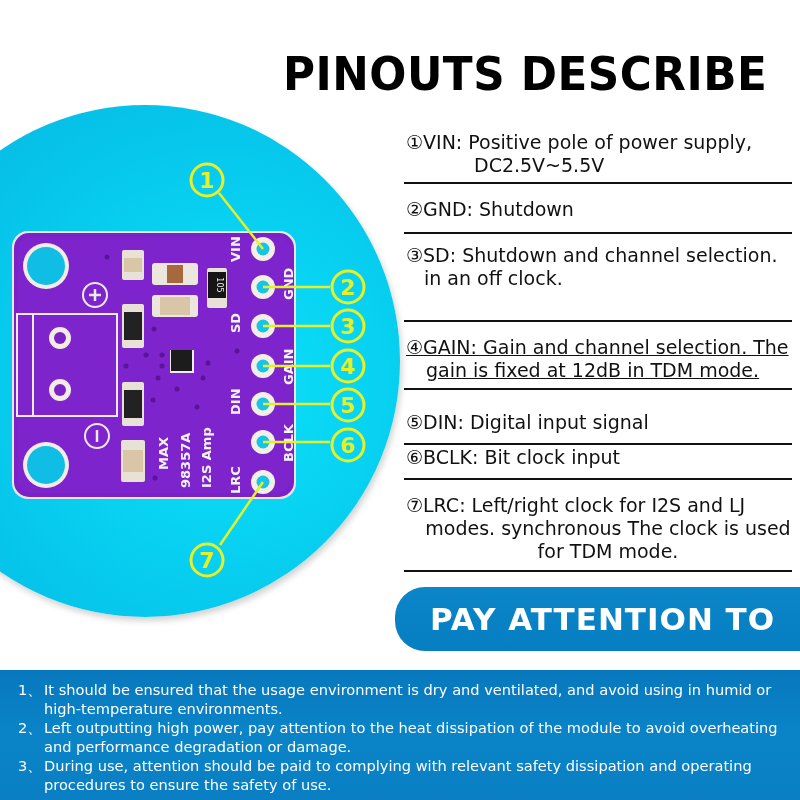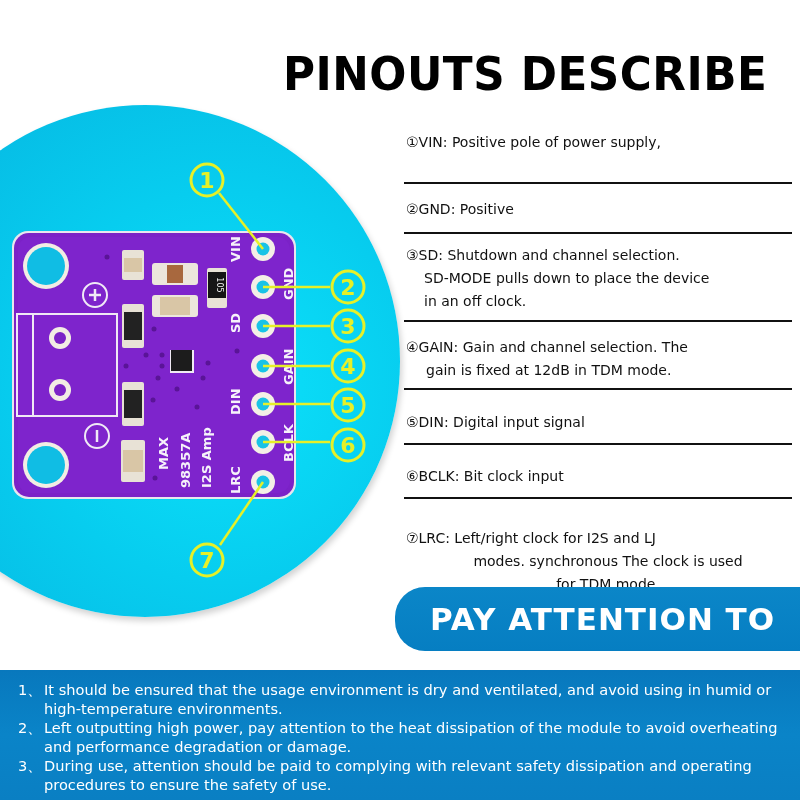--- a/index.html
+++ b/index.html
@@ -19,34 +19,34 @@
     position: absolute; left: -110px; top: 105px; width: 510px; height: 512px;
     border-radius: 50%;
     background: radial-gradient(circle at 65% 55%, #0ce3fb 0%, #07cdef 45%, #06b3df 100%);
     box-shadow: 2px 4px 6px rgba(0,0,0,0.18);
   }
   .board-svg { position: absolute; left: 0; top: 0; }
 
   .pin-list { position: absolute; left: 404px; top: 125px; width: 388px; }
   .pin-row {
     border-bottom: 2px solid #111;
-    font-size: 14px; line-height: 23px; color: #111;
+    font-size: 19px; line-height: 23px; color: #111;
     padding: 4px 0 6px 2px;
   }
   .pin-row .indent { display: block; }
   .pin-row:nth-child(1) { height: 45px; padding-top: 6px; }
   .pin-row:nth-child(1) .indent { padding-left: 68px; }
   .pin-row:nth-child(2) { height: 28px; padding-top: 14px; }
   .pin-row:nth-child(3) { height: 70px; padding-top: 10px; }
   .pin-row:nth-child(3) .indent { padding-left: 18px; }
-  .pin-row:nth-child(4) { height: 46px; padding-top: 14px; }
+  .pin-row:nth-child(4) { height: 46px; padding-top: 14px; text-decoration: underline; }
   .pin-row:nth-child(4) .indent { padding-left: 20px; }
   .pin-row:nth-child(5) { height: 26px; padding-top: 21px; }
-  .pin-row:nth-child(6) { height: 26px; padding-top: 20px; }
-  .pin-row:nth-child(7) { height: 70px; padding-top: 8px; margin-top: 20px; }
+  .pin-row:nth-child(6) { height: 26px; padding-top: 1px; }
+  .pin-row:nth-child(7) { height: 70px; padding-top: 14px; }
   .pin-row:nth-child(7) .indent { padding-left: 18px; text-align: center; }
 
   .banner {
     position: absolute; left: 395px; top: 587px; width: 420px; height: 64px;
     border-radius: 30px 0 0 30px;
     background: linear-gradient(180deg, #0b86c8 0%, #067ec2 100%);
     color: #ffffff; font-weight: bold; font-size: 31px; letter-spacing: 1px;
     line-height: 64px; padding-left: 35px; box-sizing: border-box; white-space: nowrap;
   }
   .notes {
@@ -196,27 +196,27 @@
     <text x="348" y="374">4</text>
     <text x="348" y="413">5</text>
     <text x="348" y="453">6</text>
     <text x="207" y="568">7</text>
   </g>
 </svg>
 
 <div class="pin-list">
   <div class="pin-row">
     <span>①VIN: Positive pole of power supply,</span>
-  </div>
-  <div class="pin-row">
-    <span>②GND:  Positive</span>
+    <span class="indent">DC2.5V~5.5V</span>
+  </div>
+  <div class="pin-row">
+    <span>②GND:  Shutdown</span>
   </div>
   <div class="pin-row">
     <span>③SD:  Shutdown and channel selection.</span>
-    <span class="indent">SD-MODE pulls down to place the device</span>
     <span class="indent">in an off clock.</span>
   </div>
   <div class="pin-row">
     <span>④GAIN:  Gain and channel selection. The</span>
     <span class="indent">gain is fixed at 12dB in TDM mode.</span>
   </div>
   <div class="pin-row">
     <span>⑤DIN:  Digital input signal</span>
   </div>
   <div class="pin-row">

